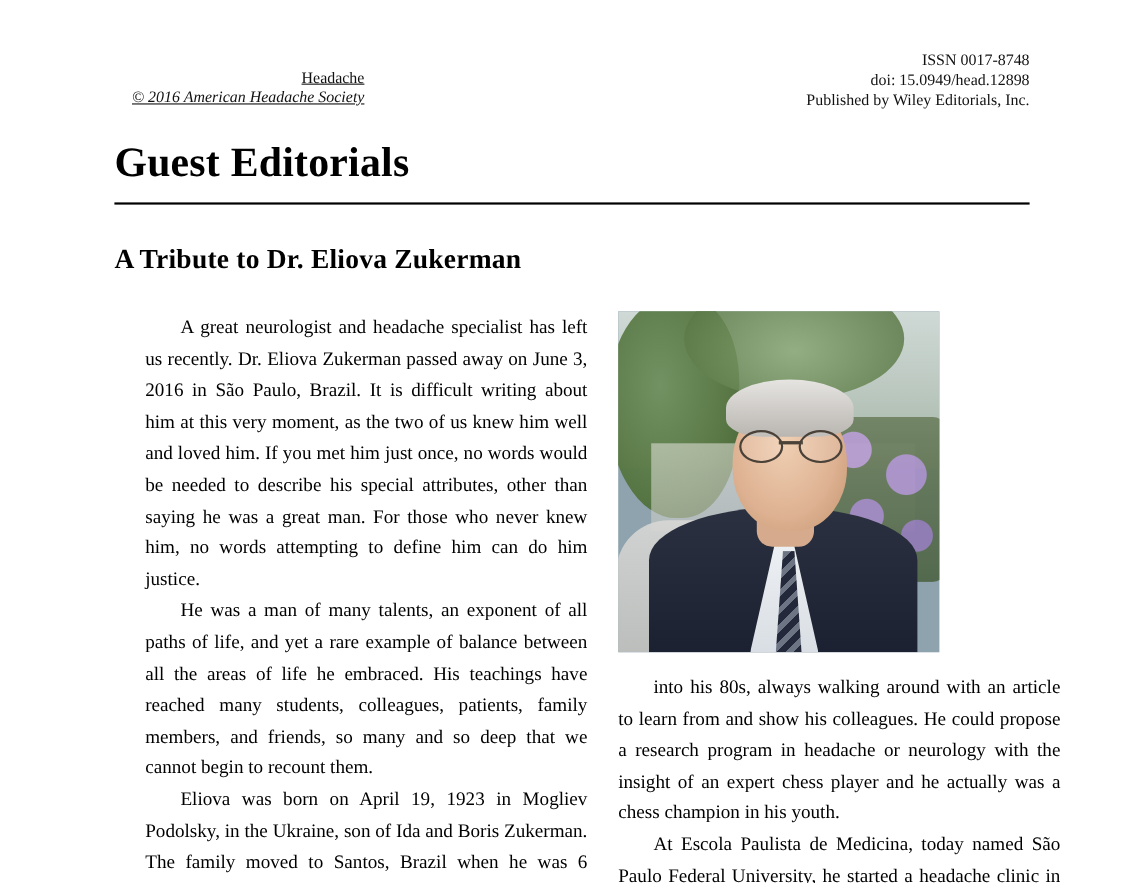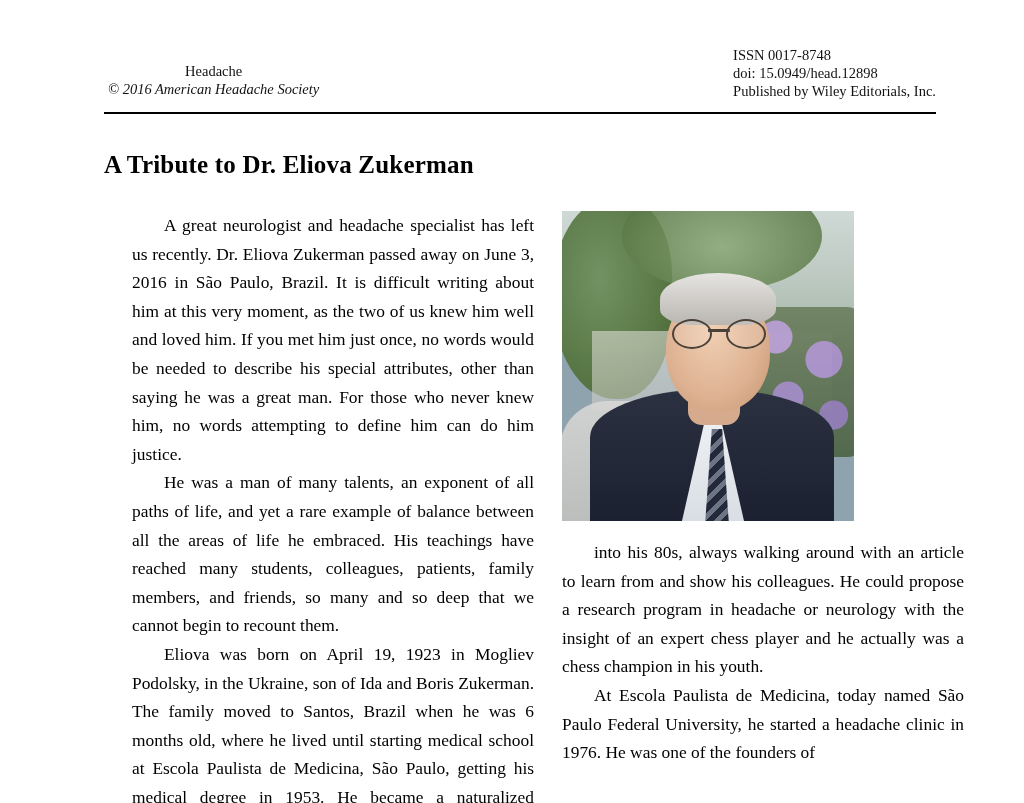--- a/index.html
+++ b/index.html
@@ -33,28 +33,30 @@
   .masthead {
     position: relative;
     height: 52px;
     margin-top: 46px;
     font-size: 14.5px;
     line-height: 18px;
     color: #111;
   }
   .masthead-left {
     position: absolute;
-    left: 4px;
+    left: 16px;
     top: 16px;
-    text-align: center;
+    text-align: right;
+    text-decoration: underline;
   }
   .masthead-right {
     position: absolute;
     right: 0;
     top: 0;
+    text-align: right;
   }
   .masthead .italic {
     font-style: italic;
   }
 
   
   .section-title {
     font-size: 38px;
     font-weight: bold;
     letter-spacing: 0.2px;
@@ -239,20 +241,21 @@
         <div>Headache</div>
         <div class="italic">© 2016 American Headache Society</div>
       </div>
       <div class="masthead-right">
         <div>ISSN 0017-8748</div>
         <div>doi: 15.0949/head.12898</div>
         <div>Published by Wiley Editorials, Inc.</div>
       </div>
     </div>
 
+    <div class="section-title">Guest Editorials</div>
     <div class="rule"></div>
 
     <div class="article-title">A Tribute to Dr. Eliova Zukerman</div>
 
     <div class="columns">
 
       <div class="col col-left">
         <p>A great neurologist and headache specialist has left us recently. Dr. Eliova Zukerman passed away on June 3, 2016 in São Paulo, Brazil. It is difficult writing about him at this very moment, as the two of us knew him well and loved him. If you met him just once, no words would be needed to describe his special attributes, other than saying he was a great man. For those who never knew him, no words attempting to define him can do him justice.</p>
         <p>He was a man of many talents, an exponent of all paths of life, and yet a rare example of balance between all the areas of life he embraced. His teachings have reached many students, colleagues, patients, family members, and friends, so many and so deep that we cannot begin to recount them.</p>
         <p>Eliova was born on April 19, 1923 in Mogliev Podolsky, in the Ukraine, son of Ida and Boris Zukerman. The family moved to Santos, Brazil when he was 6 months old, where he lived until starting medical school at Escola Paulista de Medicina, São Paulo, getting his medical degree in 1953. He became a naturalized Brazilian citizen in 1952</p>

